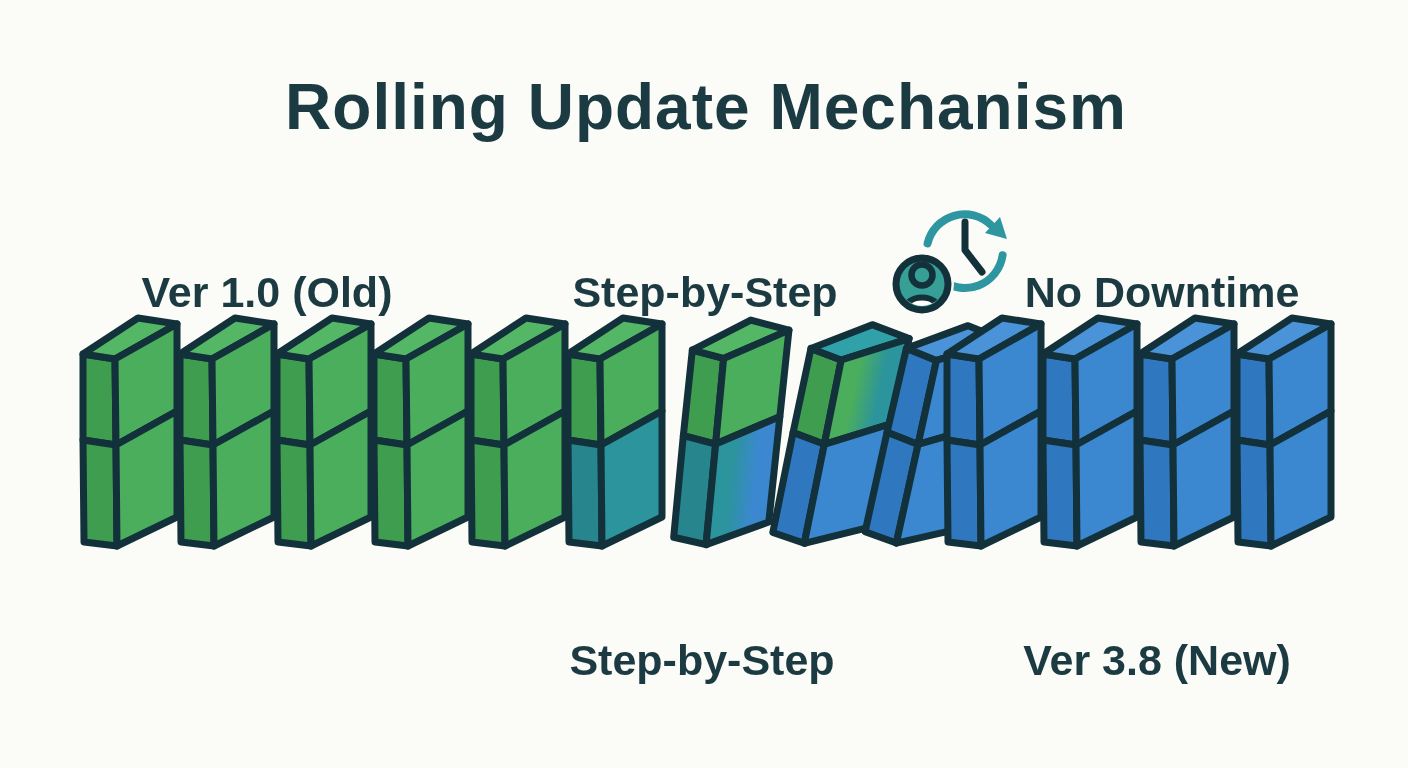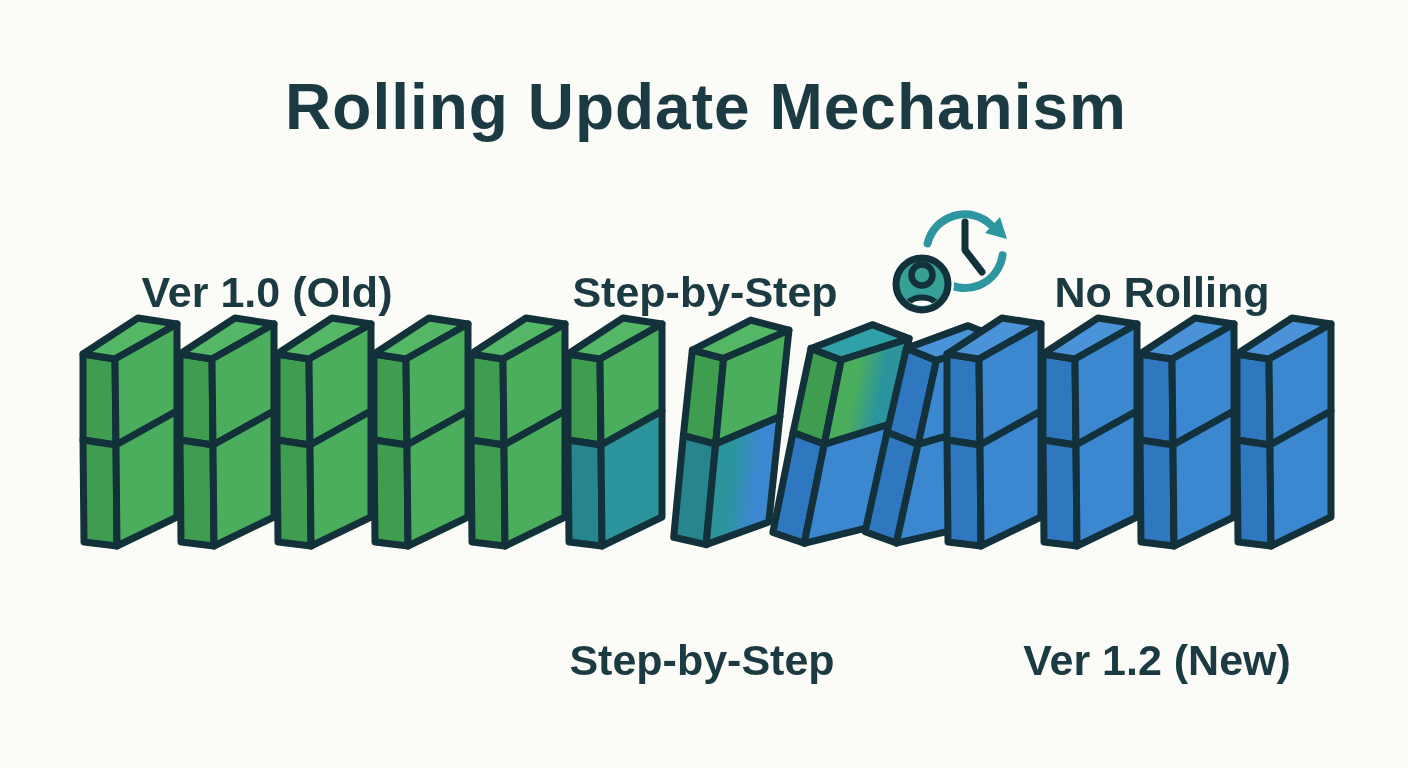--- a/index.html
+++ b/index.html
@@ -31,23 +31,23 @@
 </style>
 </head>
 <body>
 
 <div class="canvas">
 
   <div class="title">Rolling Update Mechanism</div>
 
   <div class="label lbl-old">Ver 1.0 (Old)</div>
   <div class="label lbl-step-top">Step-by-Step</div>
-  <div class="label lbl-no-downtime">No Rolling</div>
+  <div class="label lbl-no-downtime">No Downtime</div>
   <div class="label lbl-step-bottom">Step-by-Step</div>
-  <div class="label lbl-new">Ver 1.2 (New)</div>
+  <div class="label lbl-new">Ver 3.8 (New)</div>
 
   <svg id="icon-svg" width="150" height="135" viewBox="0 0 150 135">
     <g>
       <path d="M57.6 53.4 A38 38 0 0 1 121 35" fill="none" style="stroke:var(--icon-teal)" stroke-width="8" stroke-linecap="round"></path>
       <path d="M132.6 65.3 A38 38 0 0 1 70.6 89.1" fill="none" style="stroke:var(--icon-teal)" stroke-width="8" stroke-linecap="round"></path>
       <polygon points="130,27 115,43 137,49" style="fill:var(--icon-teal)"></polygon>
       <path d="M95 32 L95 60 L112 82" fill="none" style="stroke:var(--outline)" stroke-width="7" stroke-linecap="round" stroke-linejoin="round"></path>
     </g>
     <g>
       <circle cx="52" cy="94" r="32" style="fill:var(--background)"></circle>

